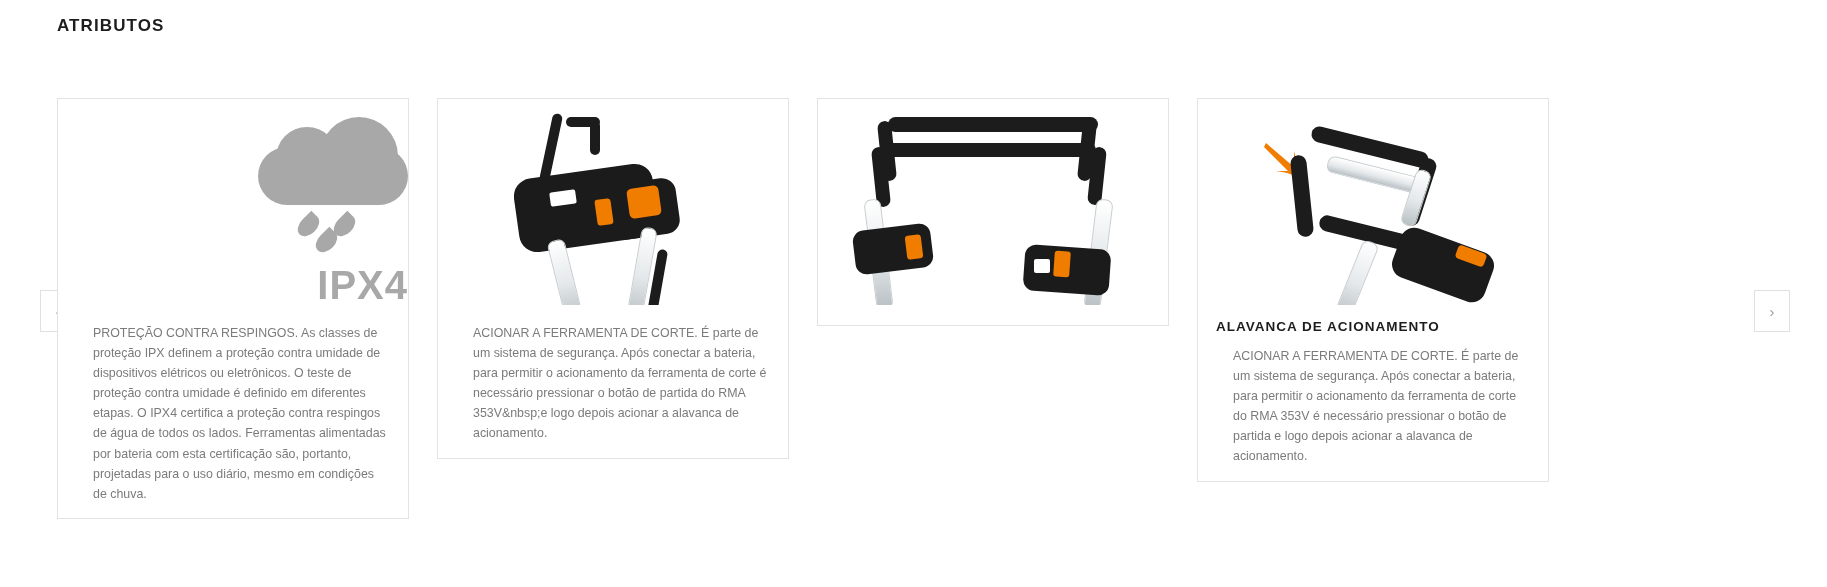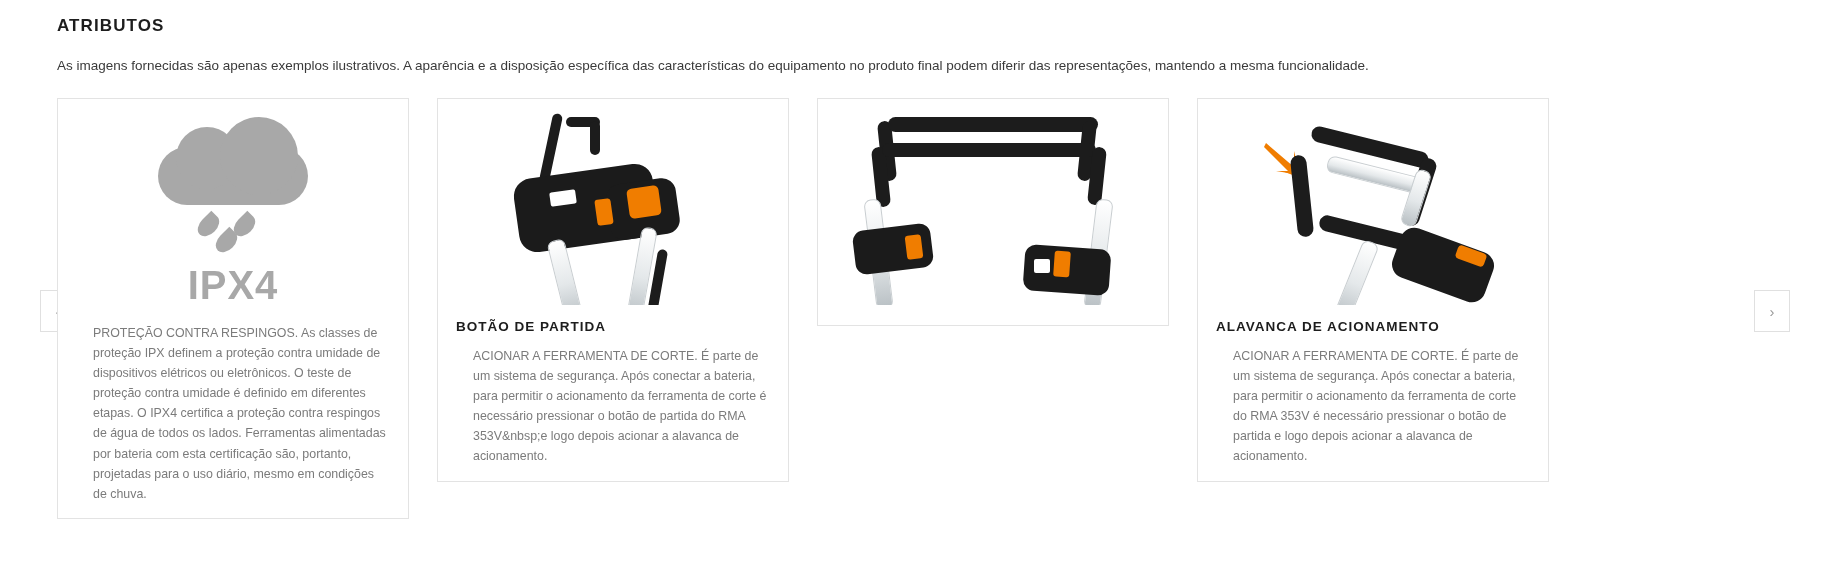--- a/index.html
+++ b/index.html
@@ -99,21 +99,21 @@
   }
   .nav-arrow.prev { left: 0px; top: 192px; }
   .nav-arrow.next { right: 0px; top: 192px; }
 
   
   .ipx4-wrap {
     position: absolute;
     left: 0; right: 0; top: 18px;
     display: flex;
     flex-direction: column;
-    align-items: center;
+    align-items: flex-end;
   }
   .cloud {
     position: relative;
     width: 150px;
     height: 96px;
   }
   .cloud .c-body {
     position: absolute;
     left: 0; top: 30px;
     width: 150px; height: 58px;
@@ -170,21 +170,20 @@
   .mask-bottom {
     position: absolute; left: 0; right: 0; bottom: 0; height: 6px; background: #fff;
   }
 </style>
 </head>
 <body>
 
 <div class="page">
 
   <div class="section-title">ATRIBUTOS</div>
-  <div class="section-note">As imagens fornecidas são apenas exemplos ilustrativos. A aparência e a disposição específica das características do equipamento no produto final podem diferir das representações, mantendo a mesma funcionalidade.</div>
 
   <div class="carousel">
 
     <div class="nav-arrow prev">
       <span>‹</span>
     </div>
     <div class="nav-arrow next">
       <span>›</span>
     </div>
 
@@ -224,21 +223,20 @@
             <div class="orange" style="left:158px; top:100px; width:16px; height:26px; border-radius:3px; transform:rotate(-8deg);"></div>
 
             <div style="position:absolute;left:112px;top:92px;width:26px;height:14px;background:#fff;border-radius:2px;transform:rotate(-8deg);"></div>
 
             <div class="tube" style="left:118px; top:140px; width:16px; height:80px; transform:rotate(-14deg);"></div>
             <div class="tube" style="left:196px; top:128px; width:14px; height:90px; transform:rotate(10deg);"></div>
             <div class="bar" style="left:214px; top:150px; width:10px; height:72px; border-radius:5px; transform:rotate(10deg);"></div>
           </div>
           <div class="mask-bottom"></div>
         </div>
-        <div class="title">BOTÃO DE PARTIDA</div>
         <div class="desc">ACIONAR A FERRAMENTA DE CORTE. É parte de um sistema de segurança. Após conectar a bateria, para permitir o acionamento da ferramenta de corte é necessário pressionar o botão de partida do RMA 353V&amp;nbsp;e logo depois acionar a alavanca de acionamento.</div>
       </div>
 
       <div class="card">
         <div class="media">
           <div class="prod">
 
             <div class="bar" style="left:62px; top:22px; width:14px; height:60px; transform:rotate(-6deg);"></div>
             <div class="bar" style="left:70px; top:18px; width:210px; height:15px; border-radius:8px;"></div>
             <div class="bar" style="left:262px; top:22px; width:14px; height:60px; transform:rotate(6deg);"></div>

